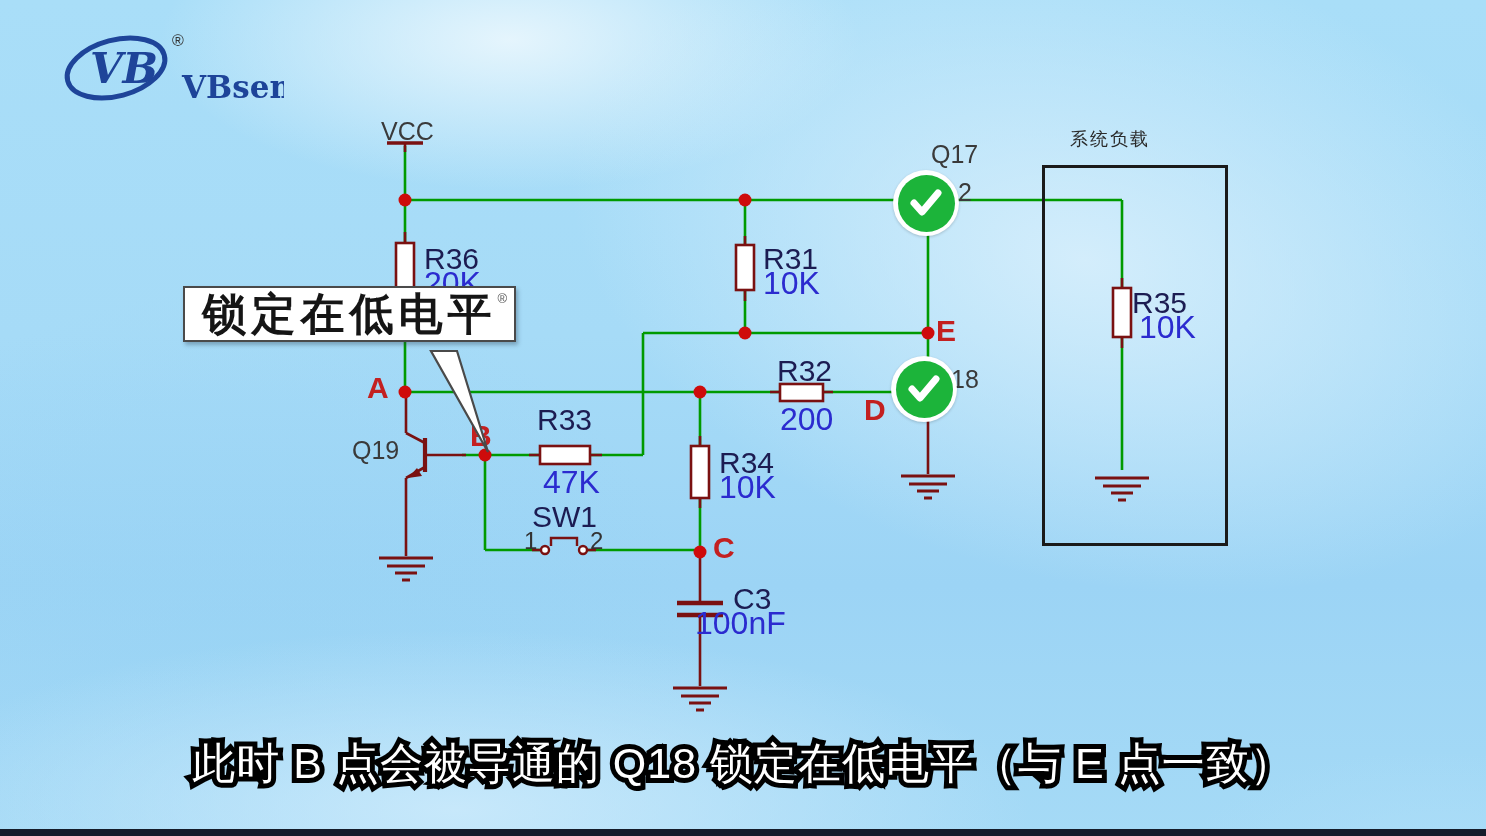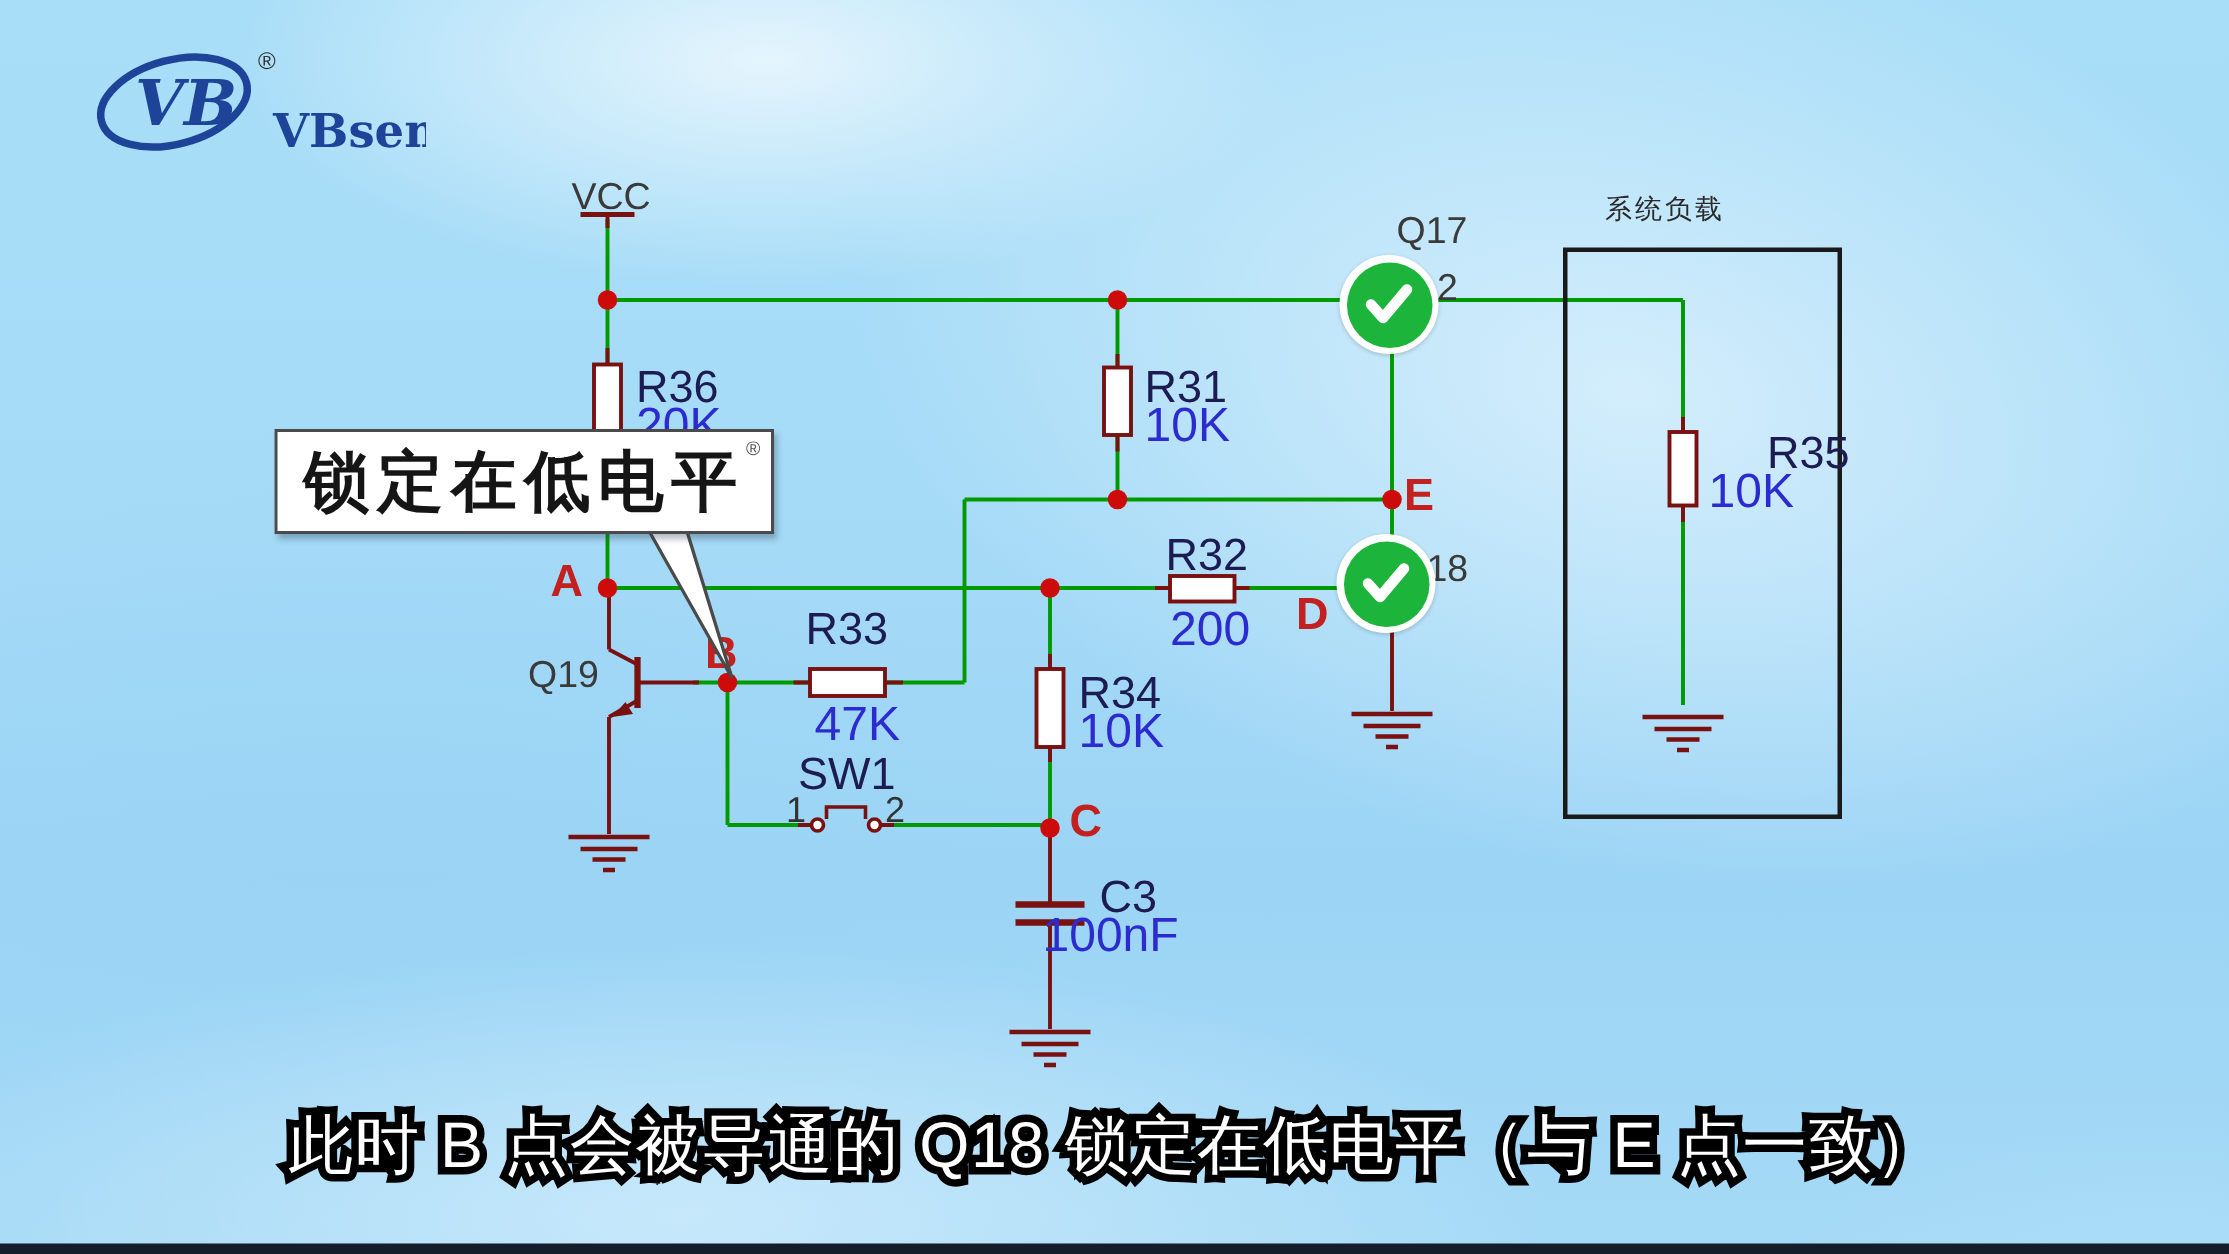--- a/index.html
+++ b/index.html
@@ -26,21 +26,21 @@
   .comp{color:#3a3a3a;font-size:25px;}
   .pin{color:#333333;font-size:24px;}
   .load-title{color:#2a2a2a;font-size:18px;letter-spacing:2px;}
 
   .loadbox{position:absolute;left:1042px;top:165px;width:180px;height:375px;border:3px solid #1a1a1a;z-index:3;}
 
   .check{position:absolute;width:66px;height:66px;border-radius:50%;background:#fff;
     display:flex;align-items:center;justify-content:center;z-index:5;box-shadow:0 1px 3px rgba(0,0,0,.18);}
   .check .inner{width:57px;height:57px;border-radius:50%;background:#1cb43a;display:flex;align-items:center;justify-content:center;}
 
-  .callout{position:absolute;left:183px;top:286px;width:333px;height:70px;background:#fff;
+  .callout{position:absolute;left:183px;top:286px;width:333px;height:56px;background:#fff;
     border:2.5px solid #4a4a4a;box-sizing:border-box;z-index:7;
     display:flex;align-items:center;justify-content:center;box-shadow:2px 3px 4px rgba(40,60,80,.35);}
   .callout .txt{font-size:44px;font-weight:bold;color:#151515;letter-spacing:5px;}
   .callout .reg{position:absolute;right:7px;top:3px;font-size:13px;color:#555;letter-spacing:0;}
 
   .subtitle-wrap{position:absolute;left:0;right:0;top:735px;height:60px;text-align:center;z-index:8;}
   .subtitle-wrap span{position:absolute;left:0;right:0;top:0;font-size:43px;font-weight:normal;letter-spacing:1px;white-space:nowrap;}
   .sub-stroke{color:#000;-webkit-text-stroke:10px #000;}
   .sub-fill{color:#fff;}
 
@@ -143,21 +143,21 @@
   <div class="lbl des" style="left:424px;top:243px;">R36</div>
   <div class="lbl val" style="left:424px;top:267px;">20K</div>
   <div class="lbl des" style="left:763px;top:243px;">R31</div>
   <div class="lbl val" style="left:763px;top:267px;">10K</div>
   <div class="lbl des" style="left:537px;top:404px;">R33</div>
   <div class="lbl val" style="left:543px;top:466px;">47K</div>
   <div class="lbl des" style="left:777px;top:355px;">R32</div>
   <div class="lbl val" style="left:780px;top:403px;">200</div>
   <div class="lbl des" style="left:719px;top:447px;">R34</div>
   <div class="lbl val" style="left:719px;top:471px;">10K</div>
-  <div class="lbl des" style="left:1178px;top:287px;">R35</div>
+  <div class="lbl des" style="left:1132px;top:287px;">R35</div>
   <div class="lbl val" style="left:1139px;top:311px;">10K</div>
   <div class="lbl des" style="left:733px;top:583px;">C3</div>
   <div class="lbl val" style="left:695px;top:607px;">100nF</div>
 
   <div class="lbl des" style="left:532px;top:501px;">SW1</div>
   <div class="lbl pin" style="left:524px;top:528px;">1</div>
   <div class="lbl pin" style="left:590px;top:528px;">2</div>
 
   <div class="lbl node" style="left:367px;top:372px;">A</div>
   <div class="lbl node" style="left:470px;top:420px;">B</div>

